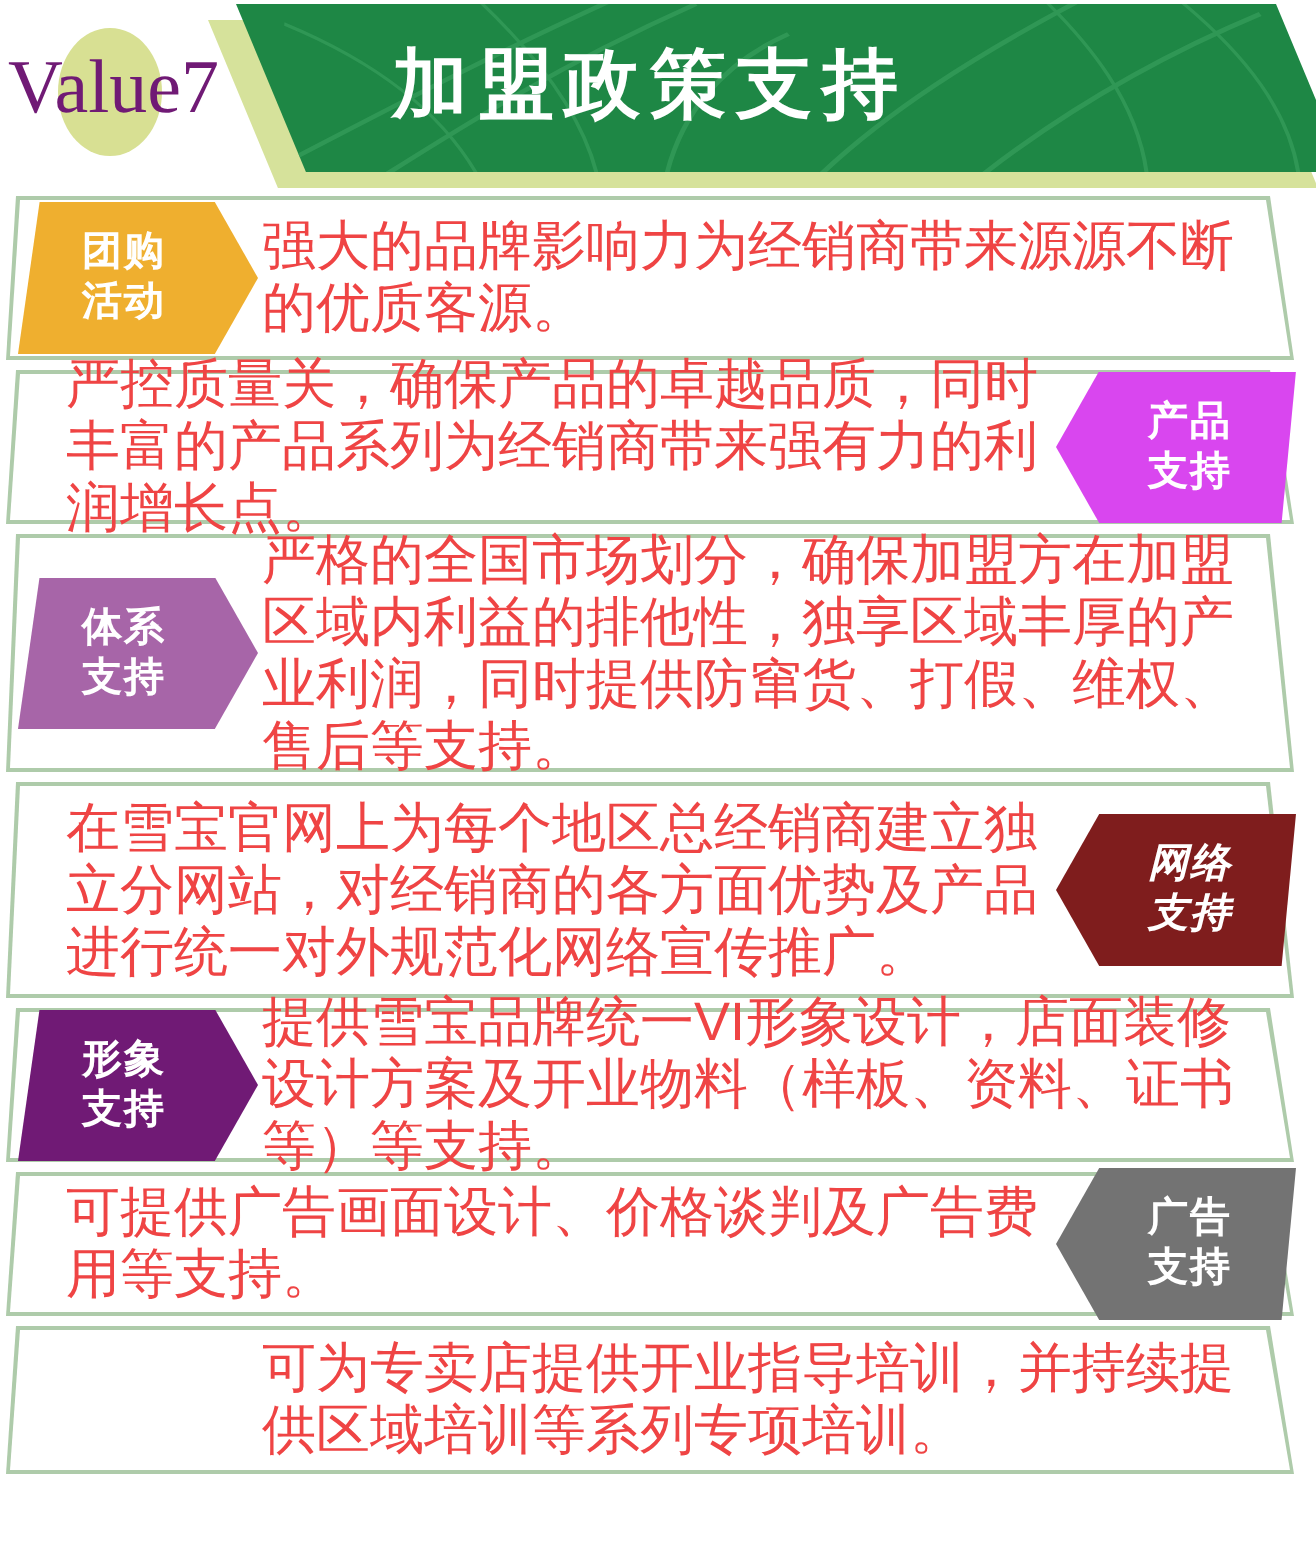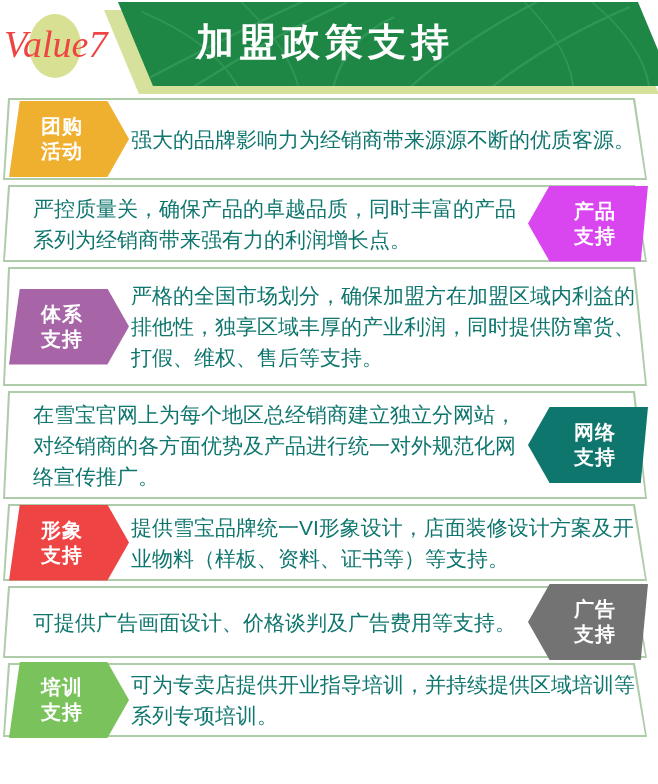--- a/index.html
+++ b/index.html
@@ -4,38 +4,38 @@
 <style>
   html,body{margin:0;padding:0;}
   .page{position:relative;width:658px;height:784px;background:#ffffff;overflow:hidden;
         font-family:"Liberation Sans","DejaVu Sans",sans-serif;}
 
   
   .header{position:absolute;left:0;top:0;width:658px;height:96px;}
   .v7-ellipse{position:absolute;left:29px;top:14px;width:52px;height:64px;border-radius:50%;
               background:#d8e093;}
   .v7-text{position:absolute;left:4px;top:22px;font-family:"Liberation Serif","DejaVu Serif",serif;
-           font-size:38px;color:#ef4444;letter-spacing:0px;font-style:italic;}
+           font-size:38px;color:#701a75;letter-spacing:0px;}
   .banner-shadow{position:absolute;left:104px;top:10px;width:520px;height:84px;background:#d6e29b;
                  transform:skewX(22.6deg);transform-origin:0 0;}
   .banner{position:absolute;left:118px;top:2px;width:520px;height:84px;background:#1e8745;
           transform:skewX(22.6deg);transform-origin:0 0;overflow:hidden;}
   .banner svg{position:absolute;left:0;top:0;}
   .banner-title{position:absolute;left:196px;top:17px;font-size:38px;font-weight:bold;color:#ffffff;
                 letter-spacing:5px;white-space:nowrap;}
 
   
   .rows{position:absolute;left:3px;top:98px;width:652px;}
   .row{position:relative;width:652px;margin-bottom:5px;}
   .frame{position:absolute;inset:0;background:#aecbaa;
          clip-path:polygon(5px 0, calc(100% - 20px) 0, calc(100% - 8px) 100%, 0 100%);}
   .frame-inner{position:absolute;inset:2px;background:#ffffff;
          clip-path:polygon(5px 0, calc(100% - 20px) 0, calc(100% - 8px) 100%, 0 100%);}
   .row-text{position:relative;z-index:1;margin:0;display:flex;align-items:center;height:100%;
-            font-size:21px;line-height:31px;color:#0f766e;}
+            font-size:27px;line-height:31px;color:#ef4444;}
   .side-left  .row-text{padding:0 14px 0 128px;}
   .side-right .row-text{padding:0 124px 0 30px;}
 
   .tag{position:absolute;z-index:2;top:50%;transform:translateY(-50%);width:106px;height:76px;
        display:flex;align-items:center;justify-content:center;}
   .side-left  .tag{left:6px;
        clip-path:polygon(9% 0, 82% 0, 100% 50%, 82% 100%, 0 100%);padding-right:14px;}
   .side-right .tag{right:7px;
        clip-path:polygon(18% 0, 100% 0, 94% 100%, 18% 100%, 0 50%);padding-left:14px;}
   .tag-label{display:block;width:2.15em;font-size:20px;line-height:25px;font-weight:bold;
@@ -99,50 +99,47 @@
       <div class="tag" style="background: rgb(167, 101, 168);">
         <span class="tag-label">体系支持</span>
       </div>
     </section>
 
     <section class="row side-right" style="height:108px">
       <div class="frame">
           <div class="frame-inner"></div>
         </div>
       <p class="row-text">在雪宝官网上为每个地区总经销商建立独立分网站，对经销商的各方面优势及产品进行统一对外规范化网络宣传推广。</p>
-      <div class="tag" style="background: #0f766e;">
+      <div class="tag" style="background: #7f1d1d; font-style: italic;">
         <span class="tag-label">网络支持</span>
       </div>
     </section>
 
     <section class="row side-left" style="height:77px">
       <div class="frame">
           <div class="frame-inner"></div>
         </div>
       <p class="row-text">提供雪宝品牌统一VI形象设计，店面装修设计方案及开业物料（样板、资料、证书等）等支持。</p>
-      <div class="tag" style="background: #ef4444;">
+      <div class="tag" style="background: #701a75;">
         <span class="tag-label">形象支持</span>
       </div>
     </section>
 
     <section class="row side-right" style="height:72px">
       <div class="frame">
           <div class="frame-inner"></div>
         </div>
       <p class="row-text">可提供广告画面设计、价格谈判及广告费用等支持。</p>
       <div class="tag" style="background: #737373;">
         <span class="tag-label">广告支持</span>
       </div>
     </section>
 
     <section class="row side-left" style="height:74px">
       <div class="frame">
           <div class="frame-inner"></div>
         </div>
       <p class="row-text">可为专卖店提供开业指导培训，并持续提供区域培训等系列专项培训。</p>
-      <div class="tag" style="background: rgb(122, 195, 92);">
-        <span class="tag-label">培训支持</span>
-      </div>
     </section>
 
 
   </div>
 </div>
 
 </body></html>

